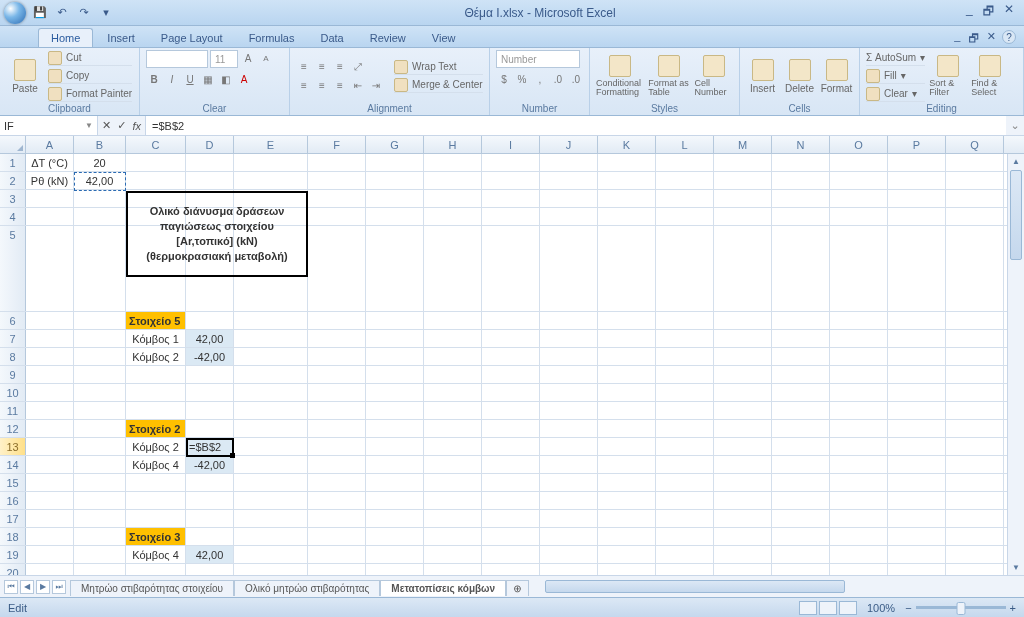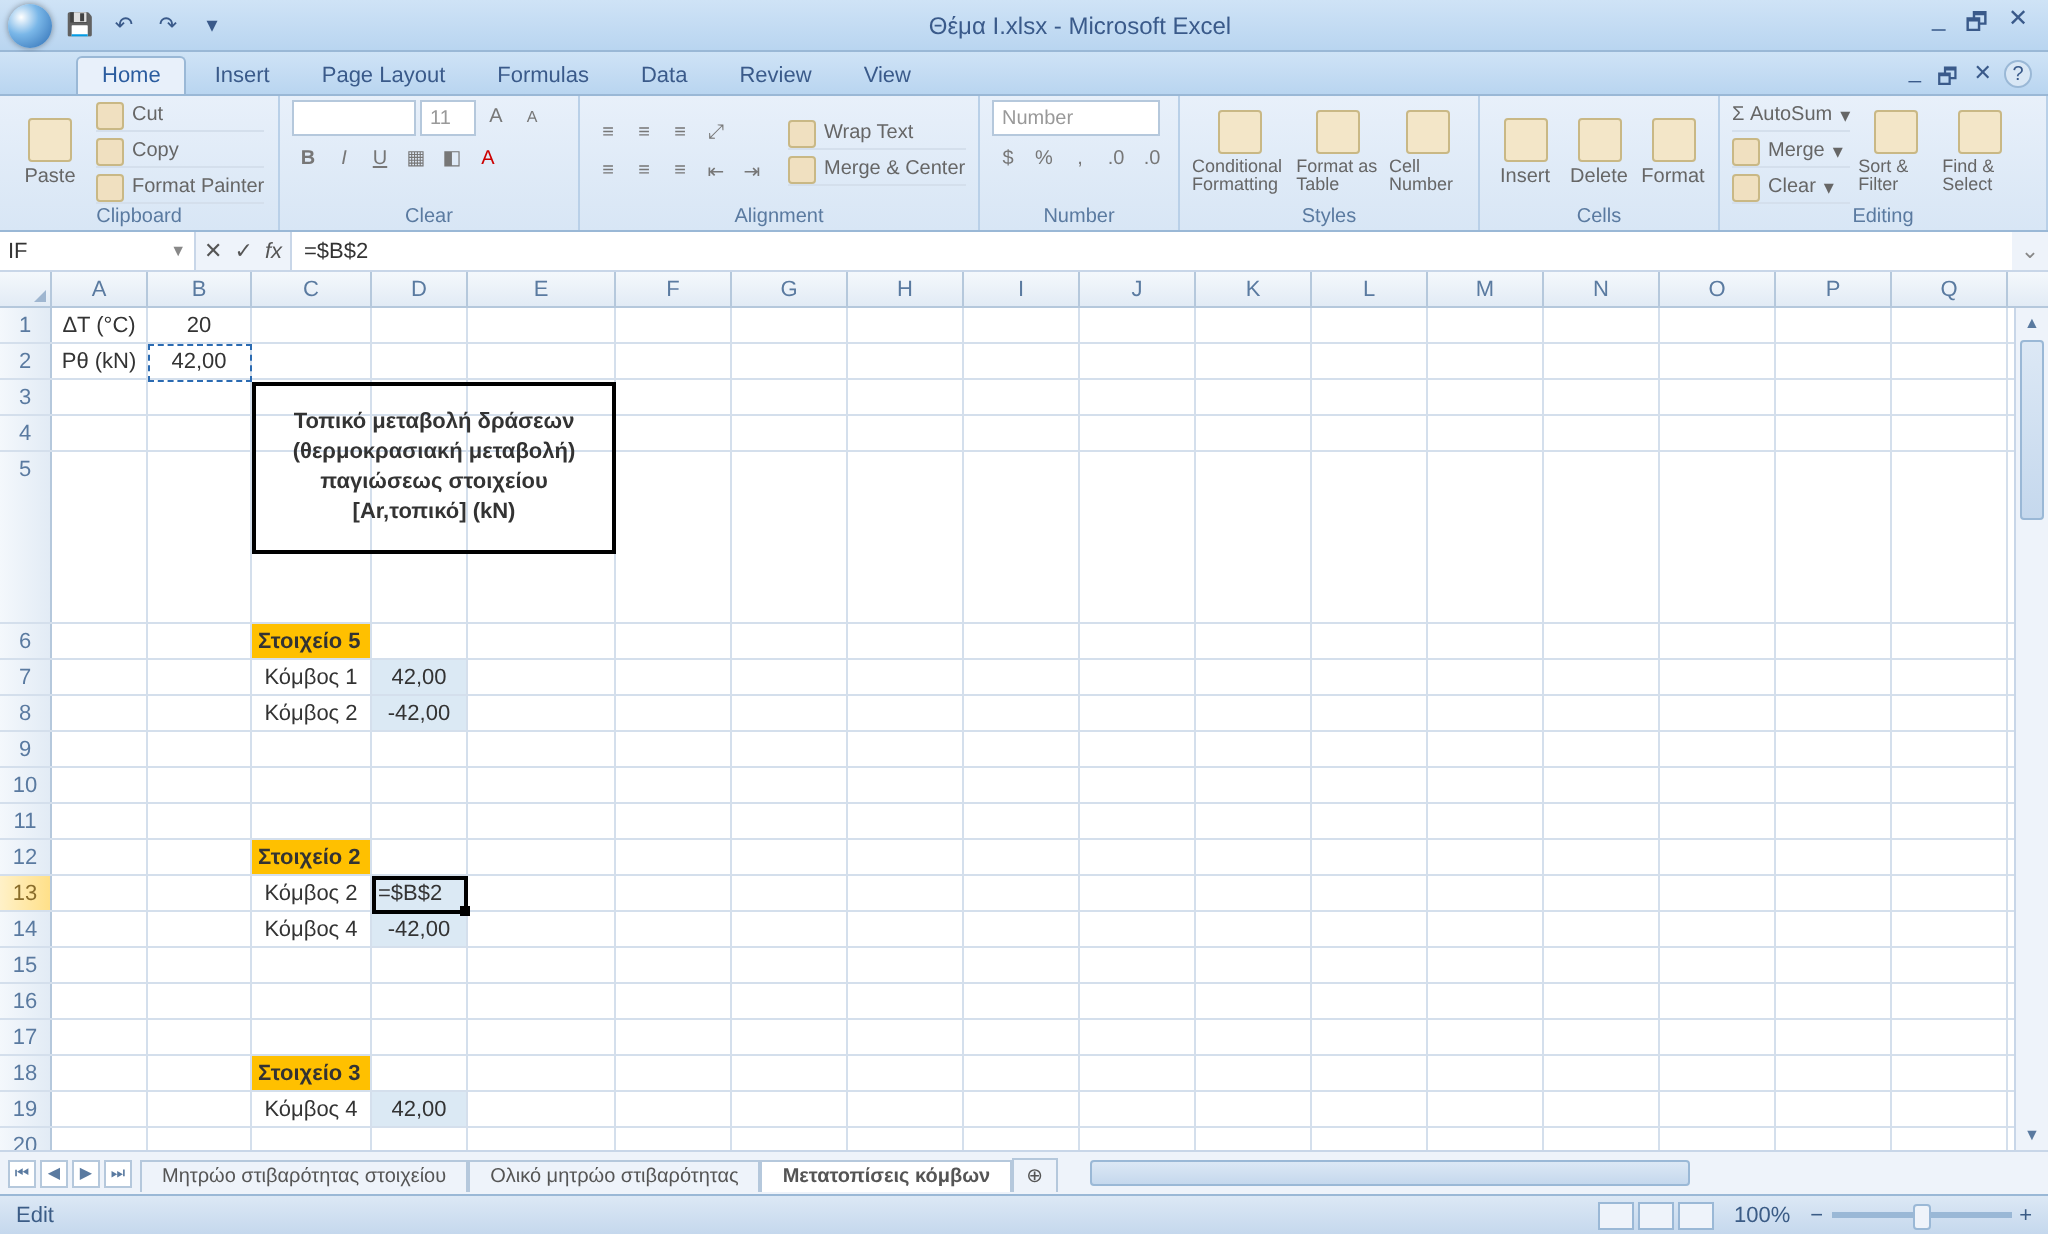--- a/index.html
+++ b/index.html
@@ -257,21 +257,21 @@
           <span>Format</span>
         </div>
     </div>
     <div class="rgroup-label">Cells</div>
   </div>
 
   <div class="rgroup" style="flex:1">
     <div class="rgroup-body">
       <div class="stack3">
         <div class="row"><span>Σ AutoSum</span> ▾</div>
-        <div class="row"><div class="sic"></div><span>Merge</span> ▾</div>
+        <div class="row"><div class="sic"></div><span>Fill</span> ▾</div>
         <div class="row"><div class="sic"></div><span>Clear</span> ▾</div>
       </div>
       <div class="big-btn">
           <div class="ic"></div>
           <span style="font-size:9px;line-height:1">Sort &amp; Filter</span>
         </div>
       <div class="big-btn">
           <div class="ic"></div>
           <span style="font-size:9px;line-height:1">Find &amp; Select</span>
         </div>
@@ -715,23 +715,23 @@
         <div class="cell" style="width: 58px;"></div>
         <div class="cell" style="width: 58px;"></div>
         <div class="cell" style="width: 58px;"></div>
         <div class="cell" style="width: 58px;"></div>
         <div class="cell" style="width: 58px;"></div>
       </div>
     </div>
 
   <div class="bigbox">
     <div class="bigbox-text">
-      <div>Τοπικό μεταβολή δράσεων</div>
+      <div>Ολικό διάνυσμα δράσεων</div>
+      <div>παγιώσεως στοιχείου [Ar,τοπικό] (kN)</div>
       <div>(θερμοκρασιακή μεταβολή)</div>
-      <div>παγιώσεως στοιχείου [Ar,τοπικό] (kN)</div>
     </div>
   </div>
 
   <div class="ants" style="left:74px; top:36px; width:52px; height:19px;"></div>
 
   <div class="activecell" style="left:186px; top:302px; width:48px; height:19px;"></div>
 
   <div class="vscroll">
     <div class="arr top">▲</div>
     <div class="thumb"></div>

